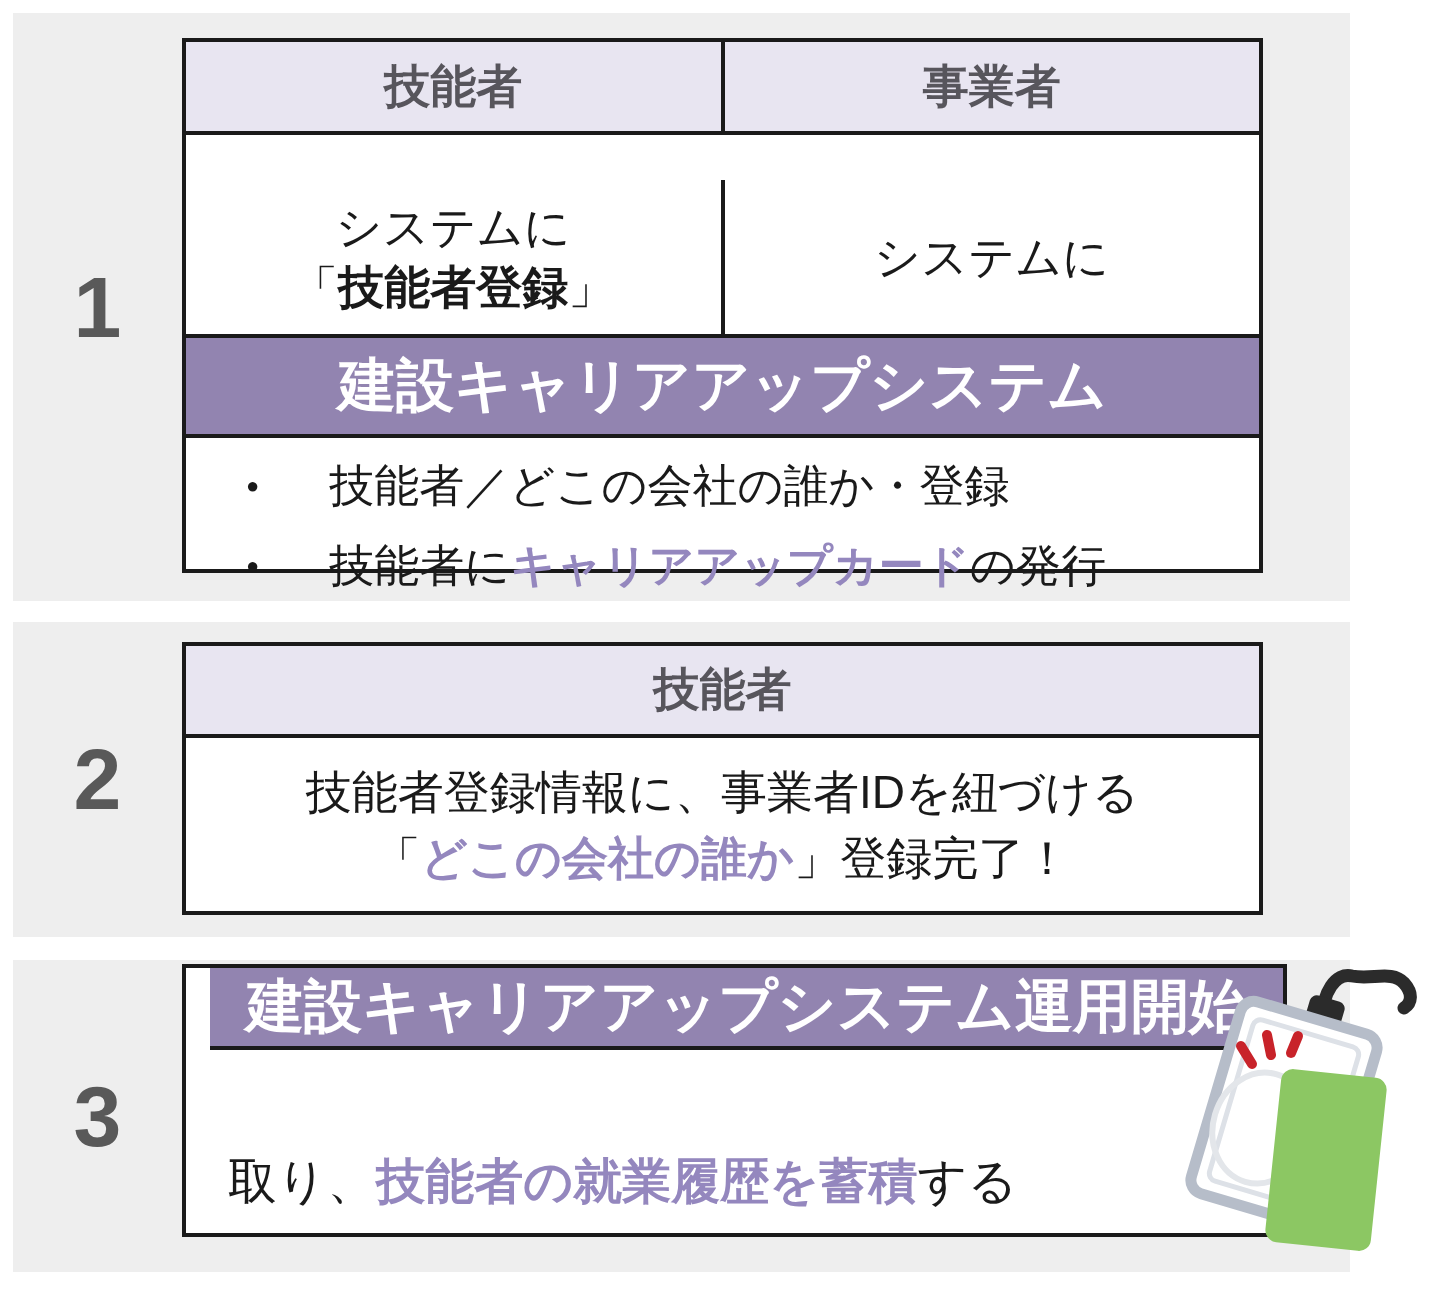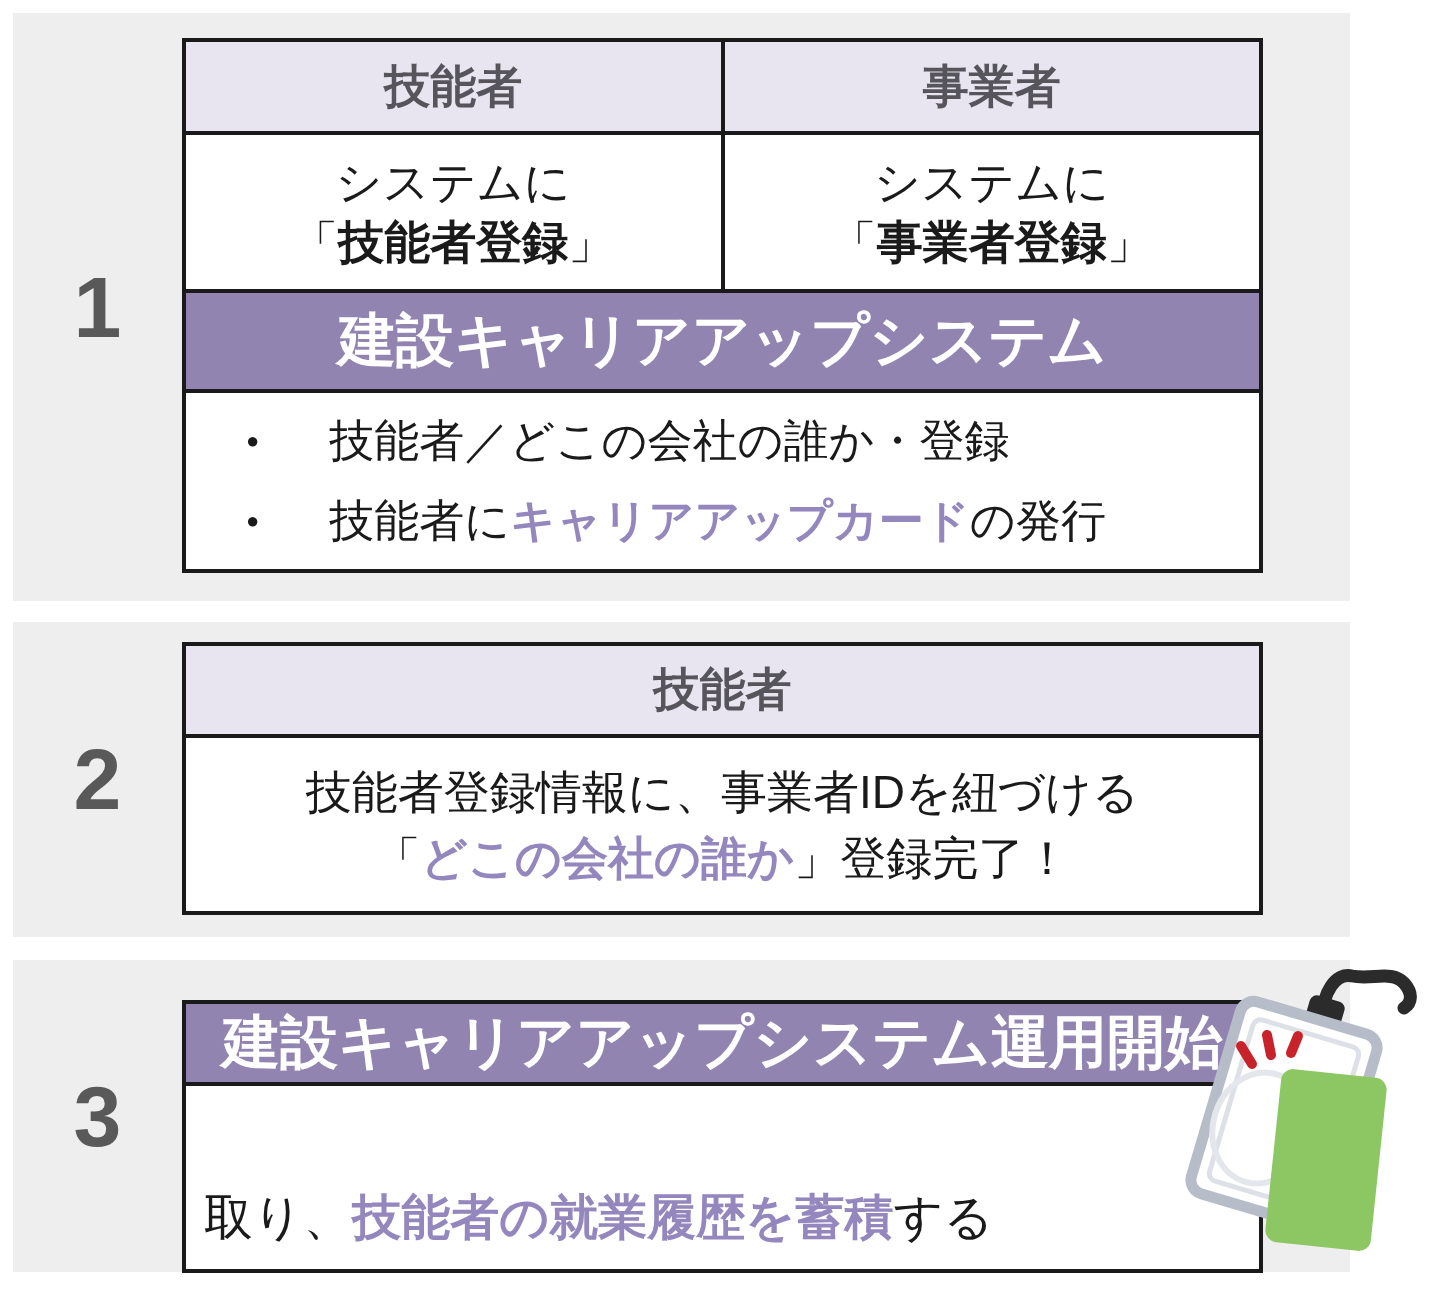--- a/index.html
+++ b/index.html
@@ -14,28 +14,28 @@
 
   .step-num{
     position:absolute;left:0;top:0;bottom:0;width:169px;
     display:flex;align-items:center;justify-content:center;
     font-size:86px;font-weight:bold;color:var(--number-gray,#595959);
   }
 
   .tbl{position:absolute;left:169px;width:1073px;border:4px solid var(--border-black,#1a1a1a);background:#fff;box-sizing:content-box;}
   .t1{top:25px;height:527px;}
   .t2{top:20px;height:265px;}
-  .t3{top:40px;height:265px;}
+  .t3{top:4px;height:265px;padding-left:24px;}
 
   .hdr-row{display:flex;height:89px;background:var(--header-lavender,#e8e5f0);border-bottom:4px solid var(--border-black,#1a1a1a);}
   .hdr-row .cell{flex:1;display:flex;align-items:center;justify-content:center;
     font-size:46px;font-weight:bold;color:var(--header-text-gray,#504e55);}
   .hdr-row .cell.left{border-right:4px solid var(--border-black,#1a1a1a);}
 
-  .sub-row{display:flex;height:154px;border-bottom:4px solid var(--border-black,#1a1a1a);}
+  .sub-row{display:flex;height:154px;border-bottom:4px solid var(--border-black,#1a1a1a);margin-top:45px;}
   .sub-row .cell{flex:1;display:flex;flex-direction:column;align-items:center;justify-content:center;
     font-size:46px;line-height:60px;color:#1a1a1a;}
   .sub-row .cell.left{border-right:4px solid var(--border-black,#1a1a1a);}
   .sub-row b{font-weight:bold;}
 
   .band{background:var(--band-purple,#9284b0);border-bottom:4px solid var(--border-black,#1a1a1a);
     display:flex;align-items:center;justify-content:center;
     color:var(--band-text-white,#fff);font-weight:bold;font-size:58px;}
   .t1 .band{height:96px;}
   .t3 .band{height:78px;}
@@ -68,21 +68,20 @@
         <div class="cell left">技能者</div>
         <div class="cell">事業者</div>
       </div>
       <div class="sub-row">
         <div class="cell left">
           <div>システムに</div>
           <div><span>「</span><b>技能者登録</b><span>」</span></div>
         </div>
         <div class="cell">
           <div>システムに</div>
-          <div><span>「</span><b>事業者登録</b><span>」</span></div>
         </div>
       </div>
       <div class="band">建設キャリアアップシステム</div>
       <div class="bullets">
         <div class="bullet-line">
           <span class="dot">●</span>
           <span><span>技能者／どこの会社の誰か・登録</span><span class="accent"></span><span></span></span>
         </div>
         <div class="bullet-line">
           <span class="dot">●</span>

